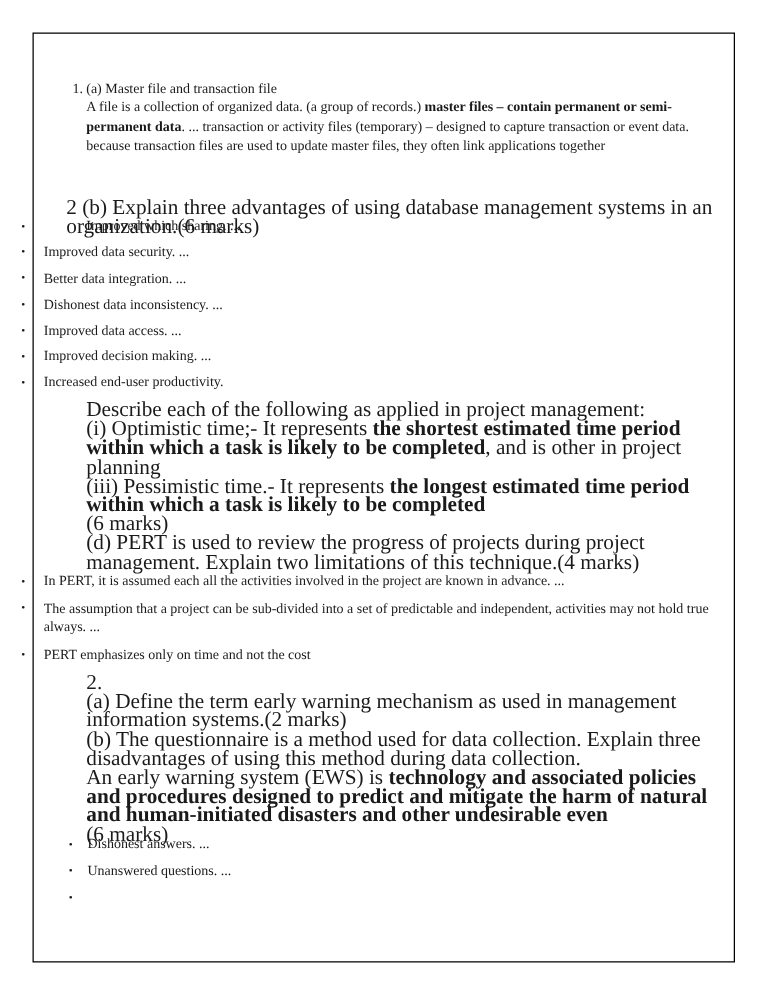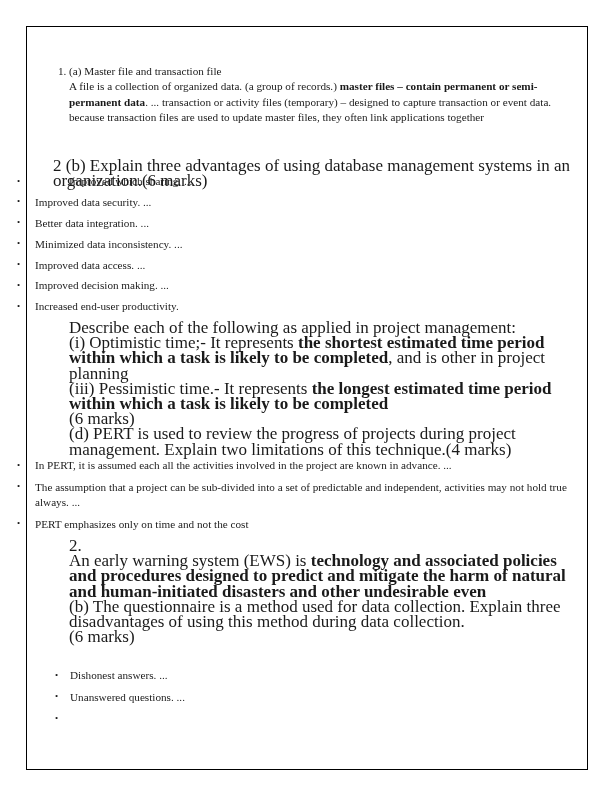--- a/index.html
+++ b/index.html
@@ -161,21 +161,21 @@
       <span>A file is a collection of organized data. (a group of records.) </span><b>master files – contain permanent or semi-permanent data</b><span>. ... transaction or activity files (temporary) – designed to capture transaction or event data. because transaction files are used to update master files, they often link applications together</span>
     </span>
   </div>
 
   <div class="block p-2b">2 (b) Explain three advantages of using database management systems in an organization.(6 marks)</div>
 
   <ul class="margin-list list-dbms">
     <li><span class="bull">•</span><span class="txt">Improved which sharing. ...</span></li>
     <li><span class="bull">•</span><span class="txt">Improved data security. ...</span></li>
     <li><span class="bull">•</span><span class="txt">Better data integration. ...</span></li>
-    <li><span class="bull">•</span><span class="txt">Minimized data inconsistency. ...</span></li>
+    <li><span class="bull">•</span><span class="txt">Dishonest data inconsistency. ...</span></li>
     <li><span class="bull">•</span><span class="txt">Improved data access. ...</span></li>
     <li><span class="bull">•</span><span class="txt">Improved decision making. ...</span></li>
     <li><span class="bull">•</span><span class="txt">Increased end-user productivity.</span></li>
   </ul>
 
   <div class="block p-describe">
     <span class="line">Describe each of the following as applied in project management:</span>
     <span class="line"><span>(i) Optimistic time;- It represents </span><b>the shortest estimated time period within which a task is likely to be completed</b><span>, and is other in project planning</span></span>
     <span class="line"><span>(iii) Pessimistic time.- It represents </span><b>the longest estimated time period within which a task is likely to be completed</b></span>
     <span class="line">(6 marks)</span>
@@ -183,22 +183,23 @@
   </div>
 
   <ul class="margin-list list-pert">
     <li><span class="bull">•</span><span class="txt">In PERT, it is assumed each all the activities involved in the project are known in advance. ...</span></li>
     <li><span class="bull">•</span><span class="txt">The assumption that a project can be sub-divided into a set of predictable and independent, activities may not hold true always. ...</span></li>
     <li><span class="bull">•</span><span class="txt">PERT emphasizes only on time and not the cost</span></li>
   </ul>
 
   <div class="block p-sec2">
     <span class="line">2.</span>
+    <span class="line">(a) Define the term early warning mechanism as used in management information systems.(2 marks)</span>
+    <span class="line">(b) The questionnaire is a method used for data collection. Explain three disadvantages of using this method during data collection.</span>
     <span class="line"><span>An early warning system (EWS) is </span><b>technology and associated policies and procedures designed to predict and mitigate the harm of natural and human-initiated disasters and other undesirable even</b></span>
-    <span class="line">(b) The questionnaire is a method used for data collection. Explain three disadvantages of using this method during data collection.</span>
     <span class="line">(6 marks)</span>
   </div>
 
   <ul class="inner-list">
     <li><span class="bull">•</span><span class="txt">Dishonest answers. ...</span></li>
     <li><span class="bull">•</span><span class="txt">Unanswered questions. ...</span></li>
     <li><span class="bull">•</span></li>
   </ul>
 
 </div>

